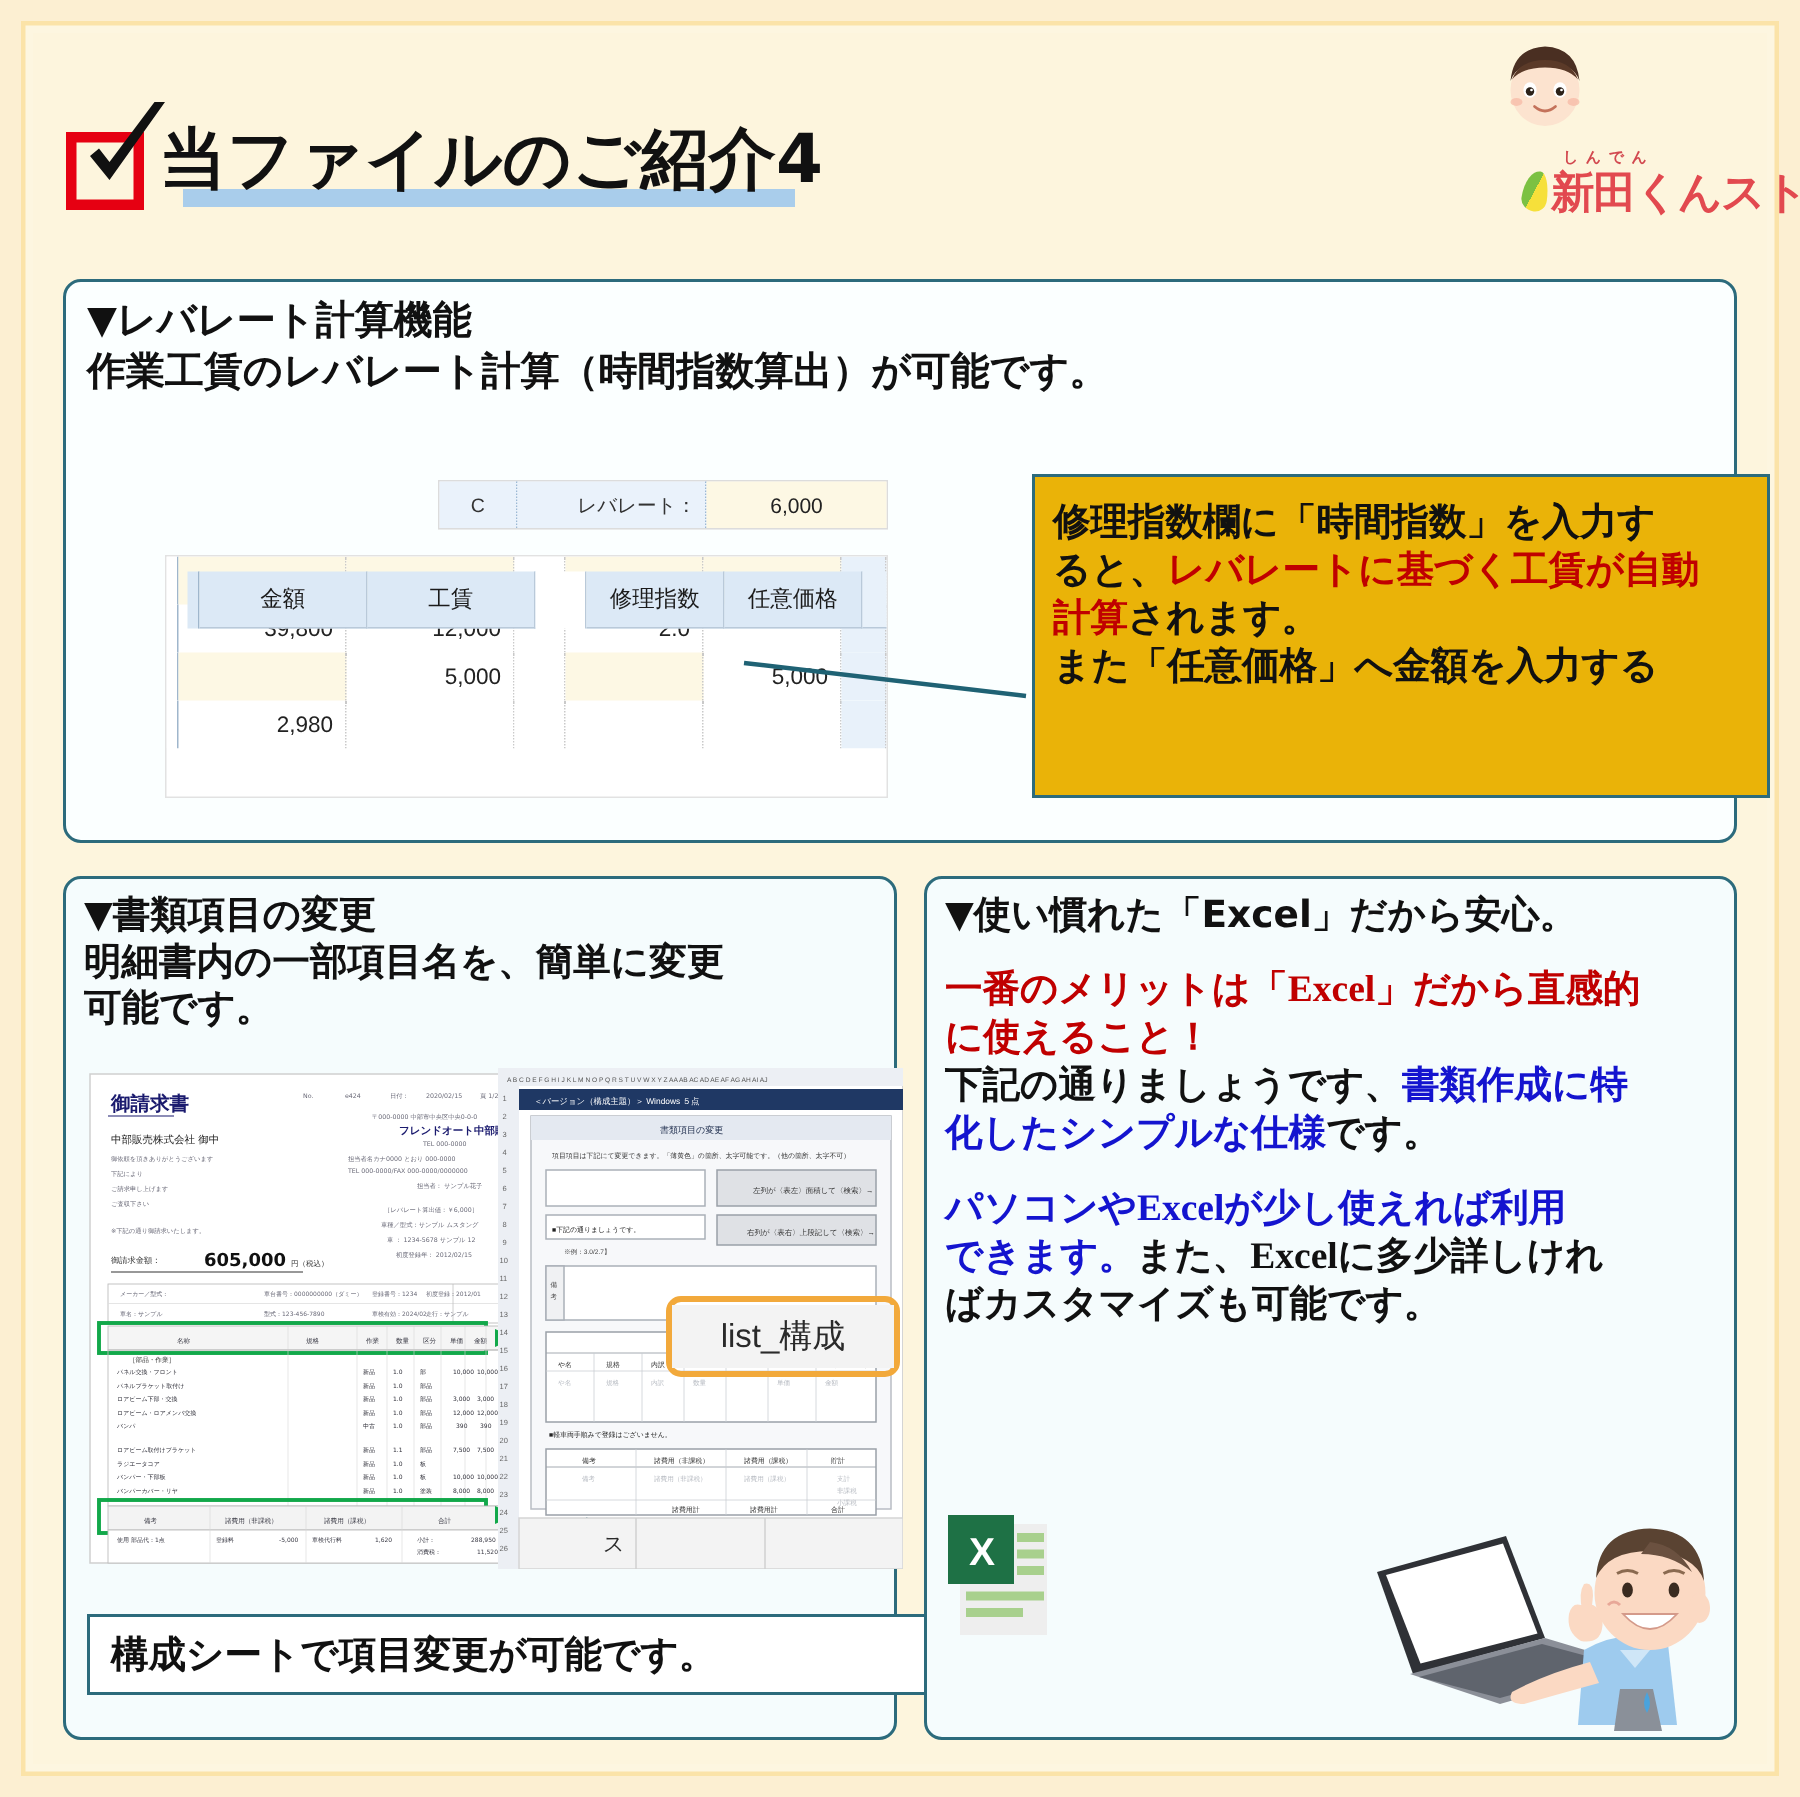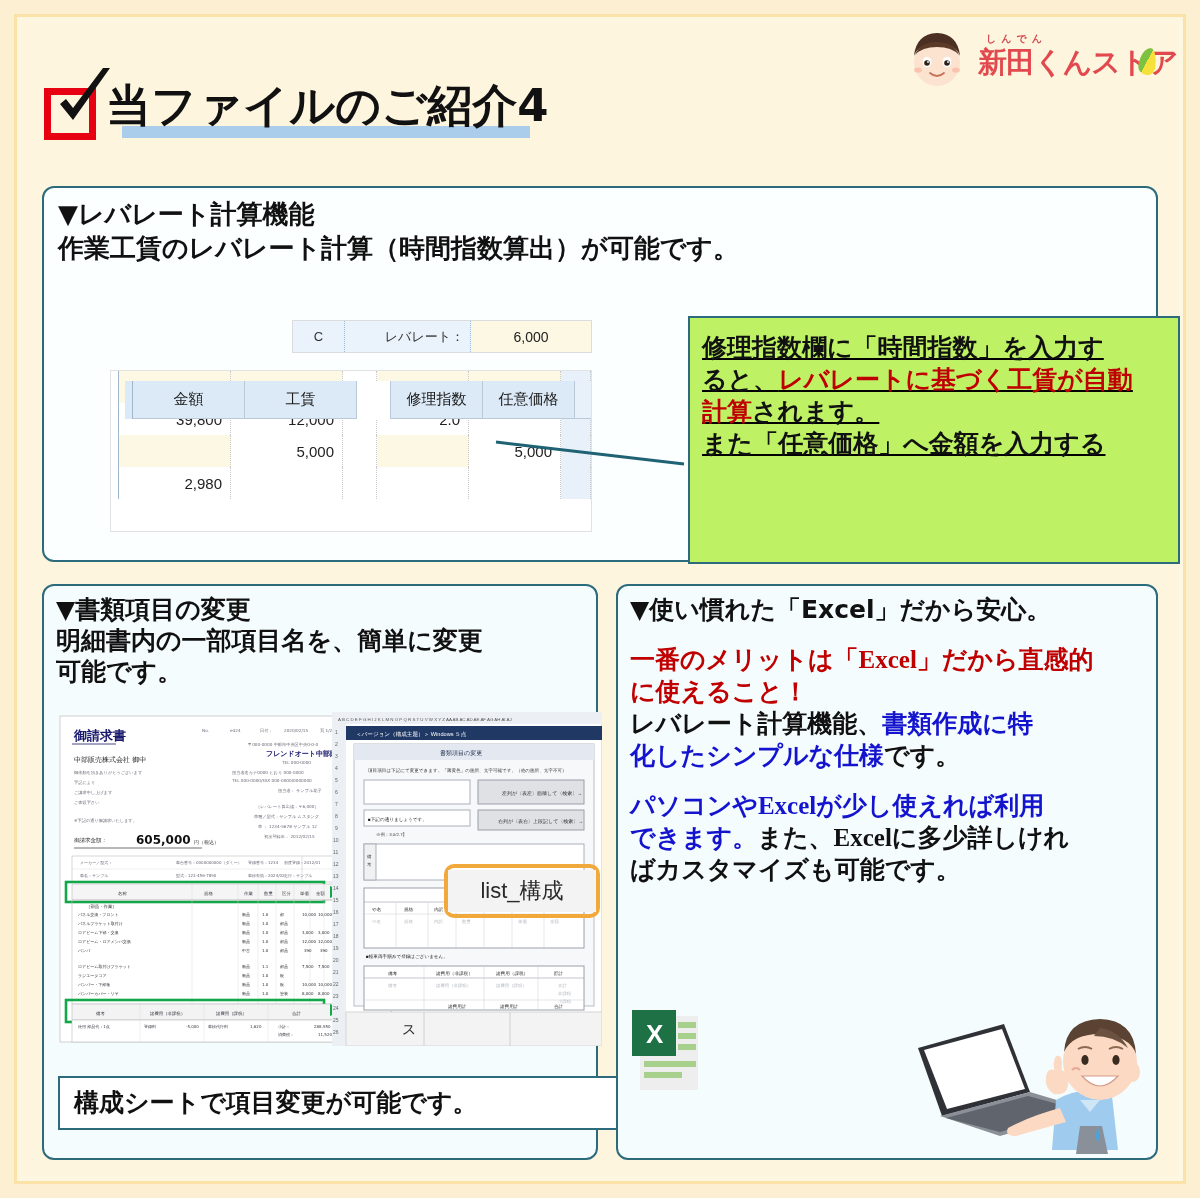--- a/index.html
+++ b/index.html
@@ -31,21 +31,21 @@
     background: #fdf5dd;
   }
 
   
   #header {
     position: absolute; left: 22px; top: 22px; width: 1156px; height: 148px;
   }
   #logo {
     position: absolute; right: 24px; top: 4px;
     width: 248px; height: 66px;
-    display: flex; align-items: center; gap: 6px;
+    display: flex; align-items: center; gap: 6px; flex-direction: column;
   }
   .logo-face { position: relative; width: 62px; height: 62px; flex: 0 0 auto; }
   .logo-text-wrap { position: relative; height: 62px; flex: 1 1 auto; }
   .furigana {
     position: absolute; left: 12px; top: 4px;
     font-size: 10px; color: #d2484f; letter-spacing: 5px;
     font-weight: bold; white-space: nowrap;
   }
   .logo-main {
     position: absolute; left: 4px; top: 15px;
@@ -158,22 +158,22 @@
   #ss-table .beige { background:#fdf8e4; }
   #ss-table .row.hdr .c-sep { background:#fff; border-bottom:none; }
   #ss-table .row.hdr .c-tail { background:#e8f1fa; border-bottom:1px solid #b9c9d9;}
   #ss-table .leftedge { width: 8px; background:#fff; border-right:1px solid #9fb6cc; }
   #ss-table .row.hdr .leftedge { background:#dce9f6; }
   #ss-table .clip { overflow:hidden; }
 
   
   #callout1 {
     position: absolute; left: 644px; top: 128px;
-    width: 492px; height: 248px;
-    background:#bef264; border:2px solid #2c6b7c;text-decoration:underline;
+    width: 492px; height: 216px;
+    background:#eab308; border:2px solid #2c6b7c;
   }
   #callout1 .t {
     padding: 14px 8px 0 12px;
     font-size: 25px; font-weight:bold; line-height: 1.28;
     font-family:"DejaVu Sans", sans-serif; color:#111;
   }
   .em-red  { color:#c00000; }
   .em-blue { color:#1414cf; }
 
   #conn1 { position:absolute; left:0; top:0; width:1116px; height:376px; pointer-events:none; }
@@ -652,21 +652,21 @@
     <div id="caption2" class="boxtext">構成シートで項目変更が可能です。</div>
   </div>
 
   <div class="tealbox" id="box3">
     <div class="body">
       <div>▼使い慣れた「Excel」だから安心。</div>
 
       <div class="para">
         <span class="em-red">一番のメリットは「Excel」だから直感的</span><br>
         <span class="em-red">に使えること！</span><br>
-        <span>レバレート計算機能、</span><span class="em-blue">書類作成に特</span><br>
+        <span>下記の通りましょうです、</span><span class="em-blue">書類作成に特</span><br>
         <span class="em-blue">化したシンプルな仕様</span><span>です。</span>
       </div>
 
       <div class="para">
         <span class="em-blue">パソコンやExcelが少し使えれば利用</span><br>
         <span class="em-blue">できます。</span><span>また、Excelに多少詳しけれ</span><br>
         <span>ばカスタマイズも可能です。</span>
       </div>
     </div>
 

